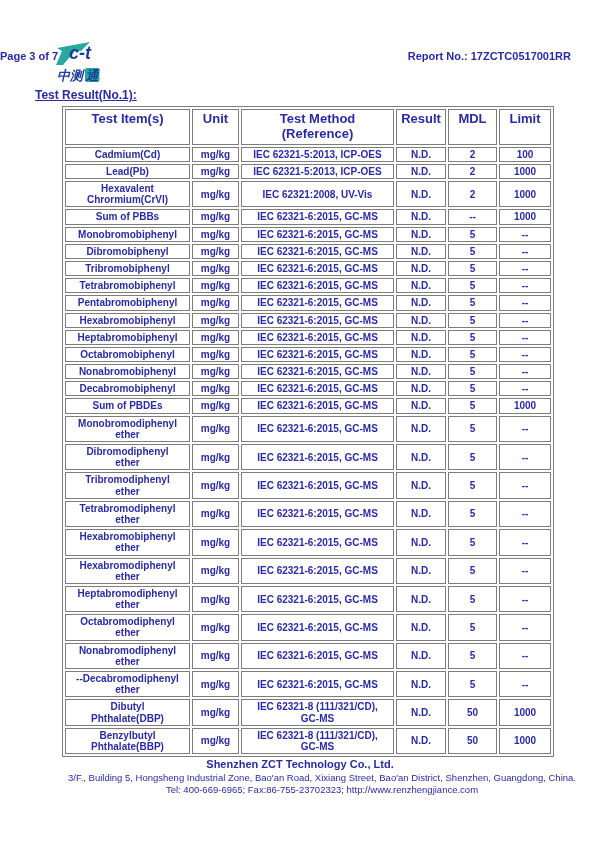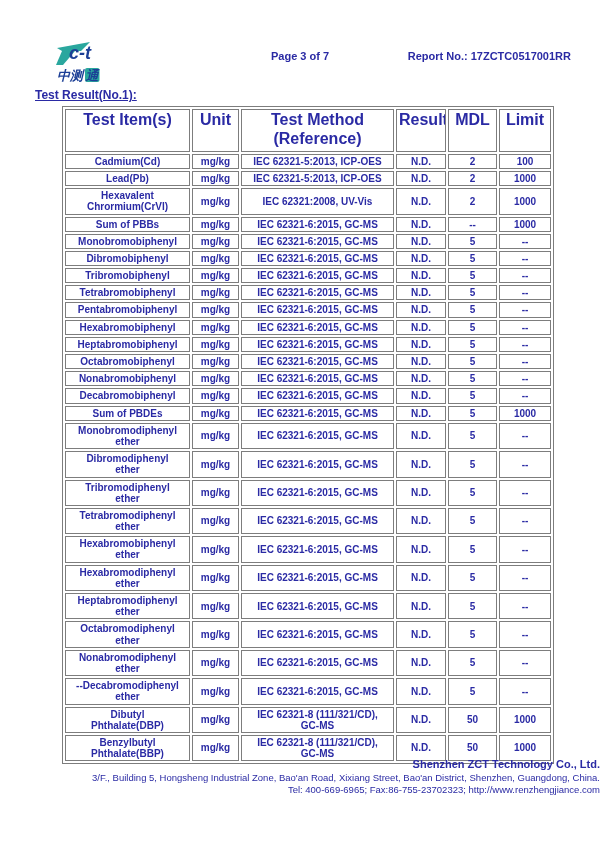--- a/index.html
+++ b/index.html
@@ -9,21 +9,21 @@
     background:#ffffff;
     font-family:"Liberation Sans", sans-serif;
     color:#2a2aa4;
     overflow:hidden;
   }
 
   
   .logo { position:absolute; left:56px; top:41px;text-decoration:underline; }
   .page-info {
     position:absolute; left:0; top:50px; width:100%;
-    text-align:center; font-size:11px; font-weight:bold; color:#2a2aa4;
+    font-size:11px; font-weight:bold; color:#2a2aa4;
   }
   .report-no {
     position:absolute; right:29px; top:50px;
     font-size:11px; font-weight:bold; color:#2a2aa4;
   }
   .page-title {
     position:absolute; left:35px; top:88px;
     font-size:12px; font-weight:bold; color:#2a2aa4;text-decoration:underline;
   }
 
@@ -37,38 +37,38 @@
     background:#ffffff;
   }
   .results-table th, .results-table td {
     border:1px solid #7d7d7d;
     text-align:center;
     font-weight:bold;
     color:#2a2aa4;
     overflow:hidden;
   }
   .results-table th {
-    font-size:16px;
+    font-size:13px;
     line-height:1.18;
     vertical-align:top;
     padding:1px 2px 2px 2px;
     white-space:pre-line;
   }
   .results-table td {
     font-size:10px;
     line-height:1.12;
     vertical-align:middle;
     padding:1px 2px;
   }
   td.cell-item, td.cell-method { white-space:pre-line; }
 
   
   .footer {
     position:absolute; left:0; top:758px; width:100%;
-    text-align:right; color:#2a2aa4;
+    text-align:center; color:#2a2aa4;
   }
   .footer-company { font-size:11px; font-weight:bold; line-height:1.25; }
   .footer-line    { font-size:9.5px; line-height:1.3;padding-left:44px; }
 </style>
 </head>
 <body>
 
 <div class="page">
 
   <div class="logo">

